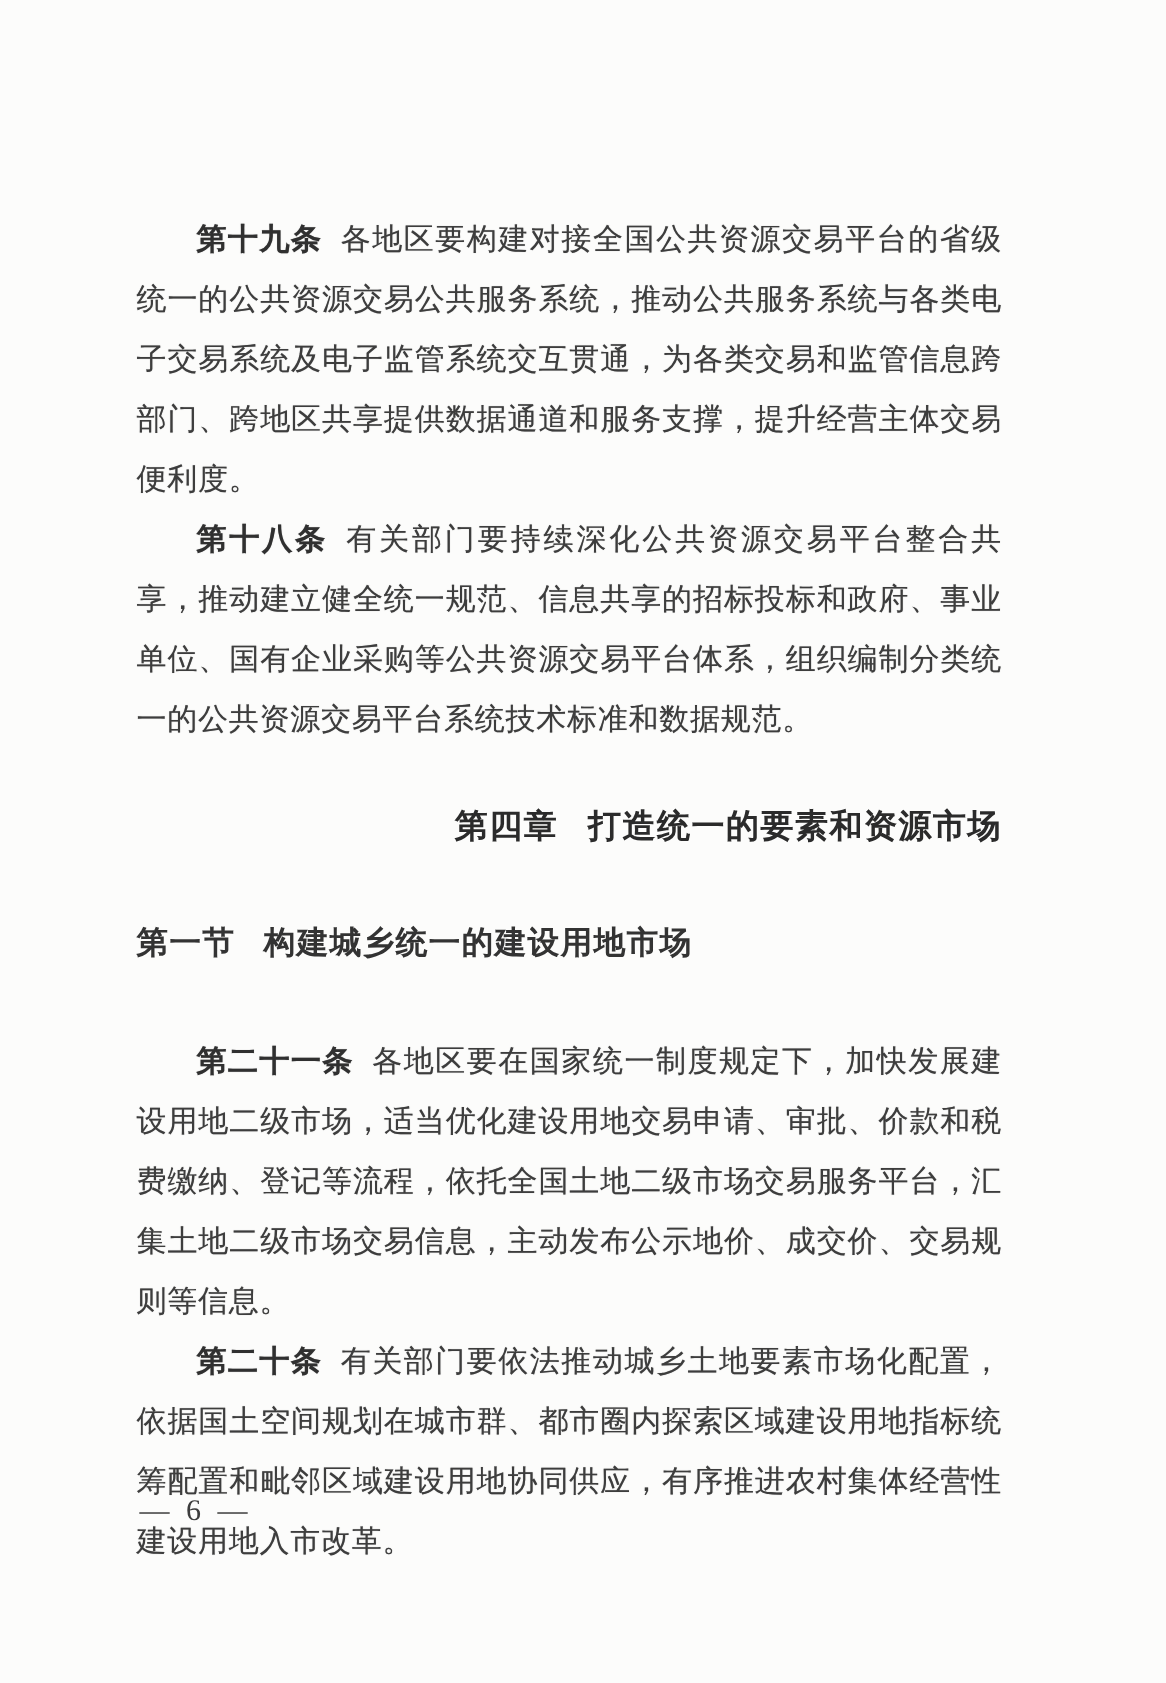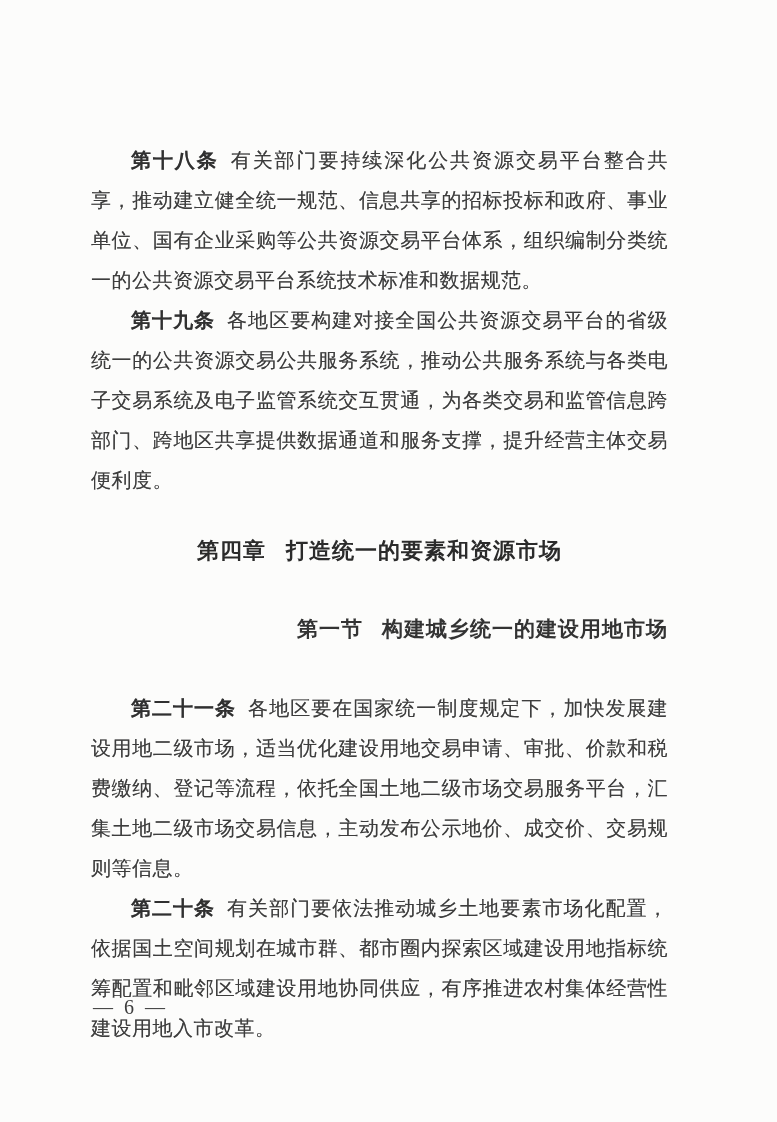--- a/index.html
+++ b/index.html
@@ -32,31 +32,31 @@
     text-shadow: 0 0 0.5px rgba(60,60,60,0.55);
   }
   .article-label {
     font-weight: bold;
     color: #303030;
     margin-right: 0.6em;
     font-family: "Liberation Sans", "DejaVu Sans", sans-serif;
   }
   .chapter {
     margin: 36px 0 0 0;
-    text-align: center;
+    text-align: right;
     font-size: 22px;
     line-height: 30px;
     font-weight: bold;
     color: #2b2b2b;
     font-family: "Liberation Serif", "DejaVu Serif", serif;
     letter-spacing: 1px;
   }
   .section {
     margin: 48px 0 44px 0;
-    text-align: right;
+    text-align: left;
     font-size: 21px;
     line-height: 30px;
     font-weight: bold;
     color: #333333;
     font-family: "Liberation Sans", "DejaVu Sans", sans-serif;
     letter-spacing: 1px;
   }
   .heading-title {
     margin-left: 0.9em;
   }
@@ -71,23 +71,23 @@
     letter-spacing: 3px;
     font-family: "Liberation Serif", "DejaVu Serif", serif;
   }
 </style>
 </head>
 <body>
 
 <div class="page">
   <main class="content">
 
+    <p class="article"><span class="article-label">第十九条</span><span class="article-text">各地区要构建对接全国公共资源交易平台的省级统一的公共资源交易公共服务系统，推动公共服务系统与各类电子交易系统及电子监管系统交互贯通，为各类交易和监管信息跨部门、跨地区共享提供数据通道和服务支撑，提升经营主体交易便利度。</span></p>
+
     <p class="article"><span class="article-label">第十八条</span><span class="article-text">有关部门要持续深化公共资源交易平台整合共享，推动建立健全统一规范、信息共享的招标投标和政府、事业单位、国有企业采购等公共资源交易平台体系，组织编制分类统一的公共资源交易平台系统技术标准和数据规范。</span></p>
-
-    <p class="article"><span class="article-label">第十九条</span><span class="article-text">各地区要构建对接全国公共资源交易平台的省级统一的公共资源交易公共服务系统，推动公共服务系统与各类电子交易系统及电子监管系统交互贯通，为各类交易和监管信息跨部门、跨地区共享提供数据通道和服务支撑，提升经营主体交易便利度。</span></p>
 
     <h2 class="chapter"><span>第四章</span><span class="heading-title">打造统一的要素和资源市场</span></h2>
 
     <h3 class="section"><span>第一节</span><span class="heading-title">构建城乡统一的建设用地市场</span></h3>
 
     <p class="article"><span class="article-label">第二十一条</span><span class="article-text">各地区要在国家统一制度规定下，加快发展建设用地二级市场，适当优化建设用地交易申请、审批、价款和税费缴纳、登记等流程，依托全国土地二级市场交易服务平台，汇集土地二级市场交易信息，主动发布公示地价、成交价、交易规则等信息。</span></p>
 
     <p class="article"><span class="article-label">第二十条</span><span class="article-text">有关部门要依法推动城乡土地要素市场化配置，依据国土空间规划在城市群、都市圈内探索区域建设用地指标统筹配置和毗邻区域建设用地协同供应，有序推进农村集体经营性建设用地入市改革。</span></p>
 
   </main>

